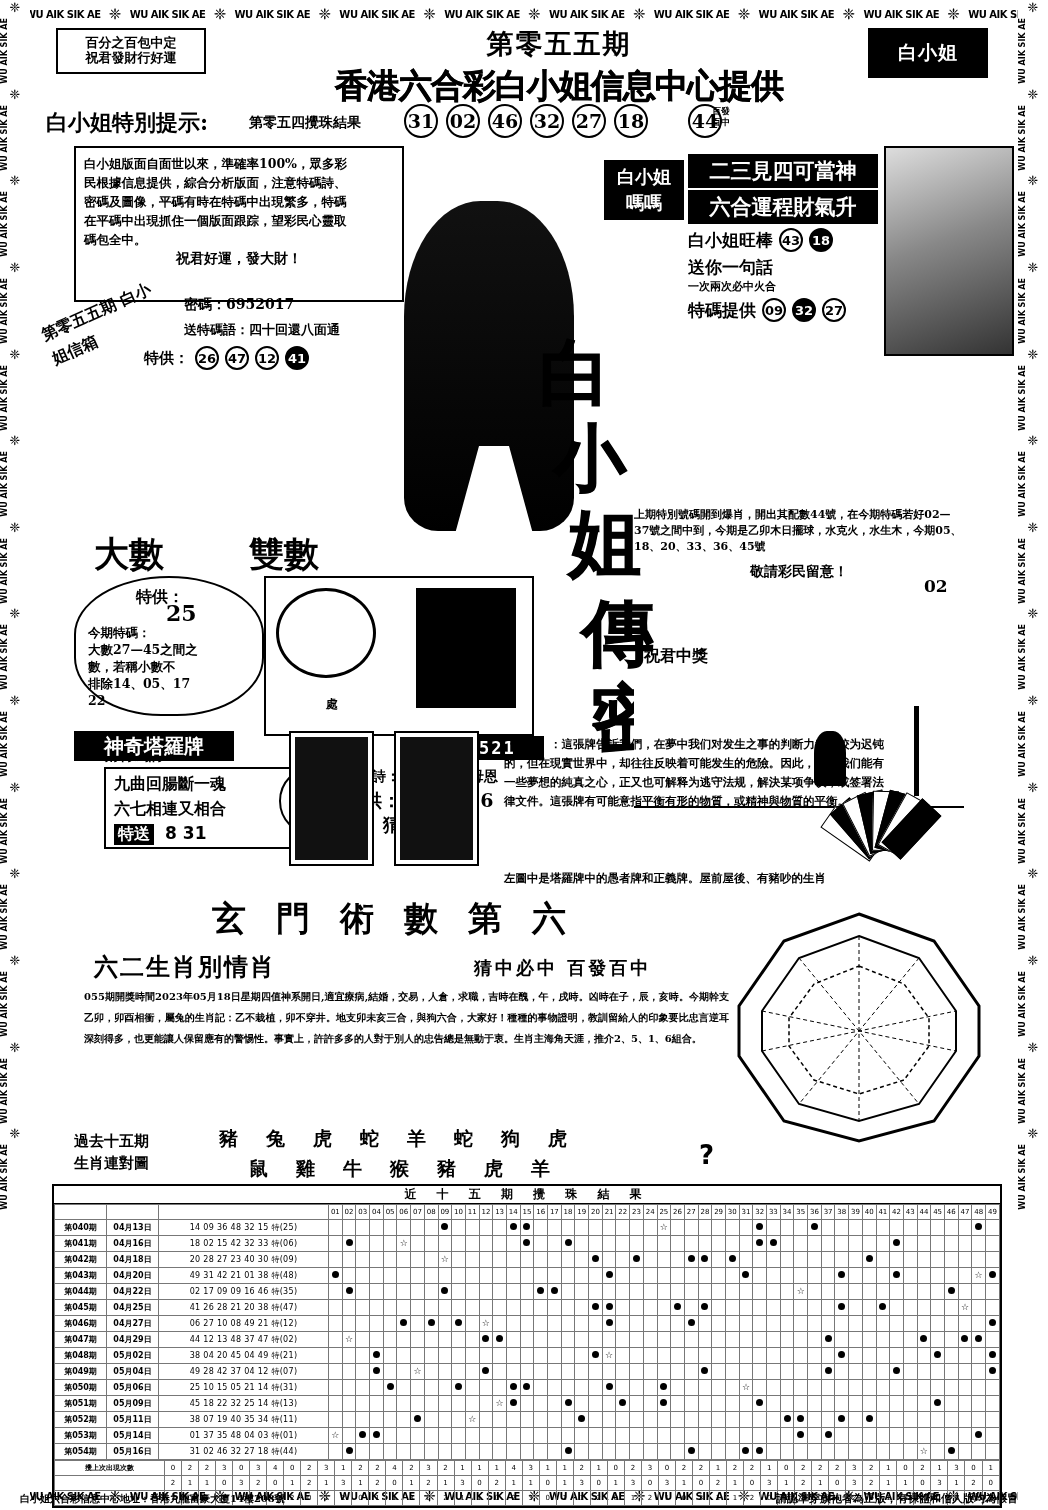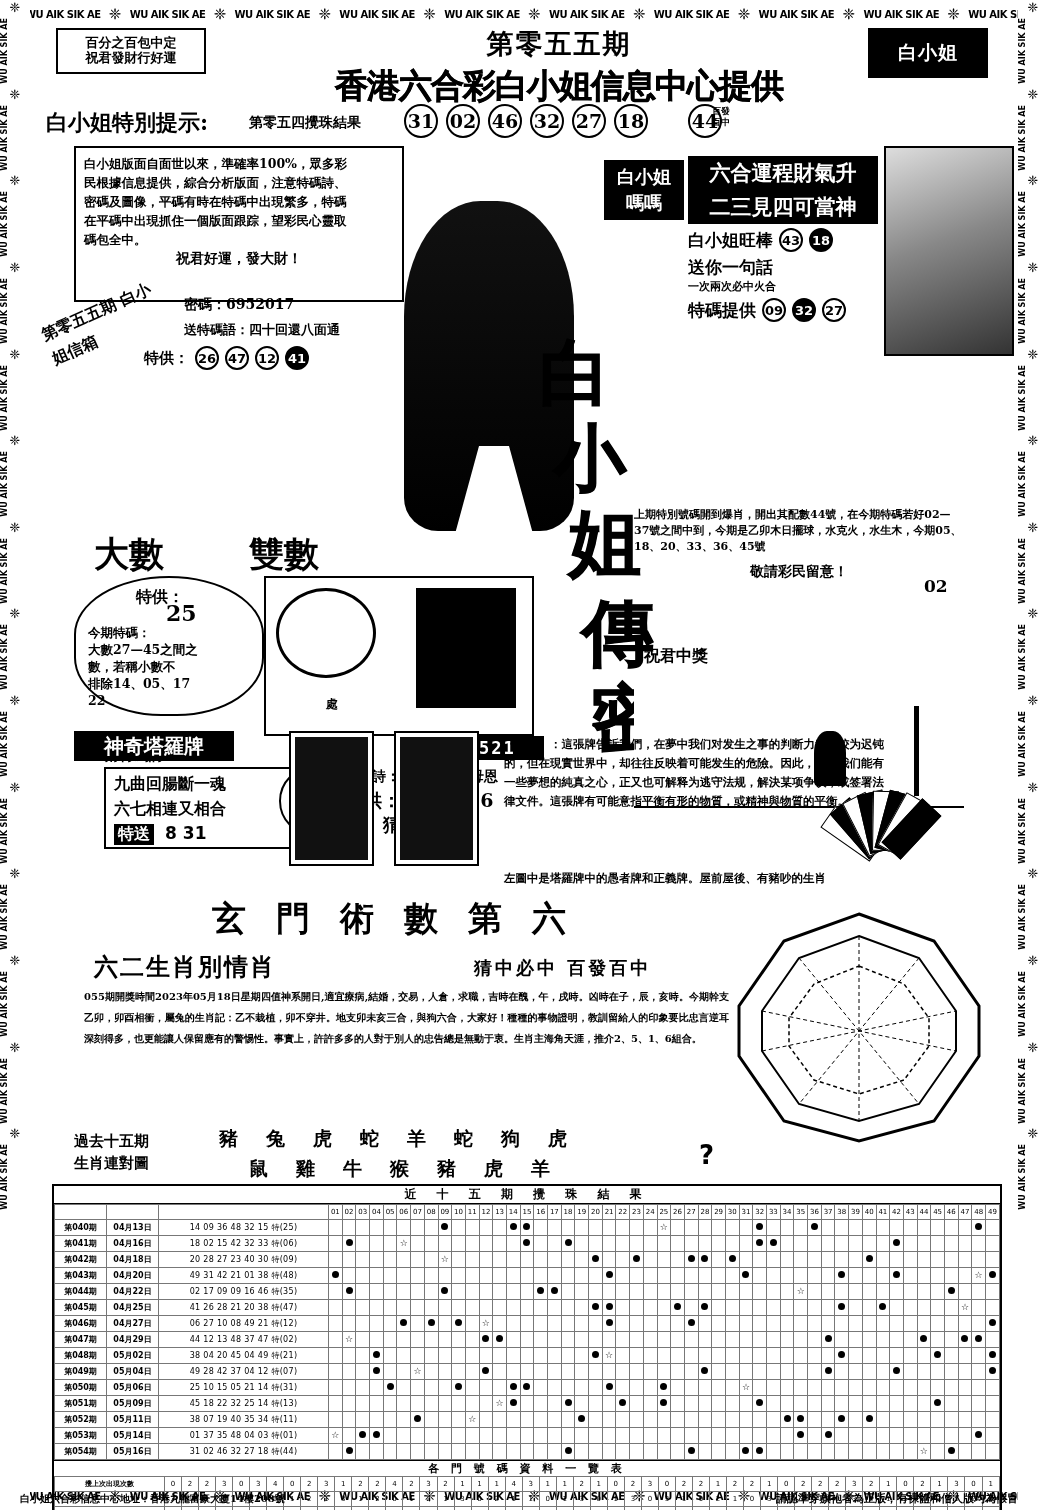--- a/index.html
+++ b/index.html
@@ -424,22 +424,22 @@
       <div class="bigchar" style="left:535px; top:350px;">姐</div>
       <div class="bigchar" style="left:548px; top:440px;">傳</div>
       <div class="bigchar" style="left:556px; top:525px;">密</div>
 
       <div class="rblock">
         <div style="position:absolute; left:0; top:14px; width:80px; font-size:18px; font-weight:bold; font-family:'DejaVu Serif',serif; line-height:26px; color:#fff; background:#000; text-align:center; padding:4px 0;">
           <div>白小姐</div>
           <div>嗎嗎</div>
         </div>
         <div style="position:absolute; left:84px; top:8px; width:190px;">
+          <div class="blk-dark">二三見四可當神</div>
           <div class="blk-dark" style="margin-top:2px;">六合運程財氣升</div>
-          <div class="blk-dark">二三見四可當神</div>
           <div class="rrow">
             <span class="rtext">白小姐旺棒</span>
             <span class="sball">43</span>
             <span class="sball filled">18</span>
           </div>
           <div class="rrow">
             <span class="rtext">送你一句話</span>
           </div>
           <div style="font-size:11px; font-weight:bold;">一次兩次必中火合</div>
           <div class="rrow">
@@ -1443,21 +1443,20 @@
               <td></td>
               <td><span class="star">☆</span></td>
               <td></td>
               <td><span class="dot"></span></td>
               <td></td>
               <td></td>
               <td></td>
             </tr>
           </tbody>
       </table>
-      <div class="foot-title">各 門 號 碼 資 料 一 覽 表</div>
       <table class="res">
         <tbody id="sumBody">
             <tr class="sumrow">
               <td class="lbl" style="width:110px">攪上次出現次數</td>
               <td>0</td>
               <td>2</td>
               <td>2</td>
               <td>3</td>
               <td>0</td>
               <td>3</td>

